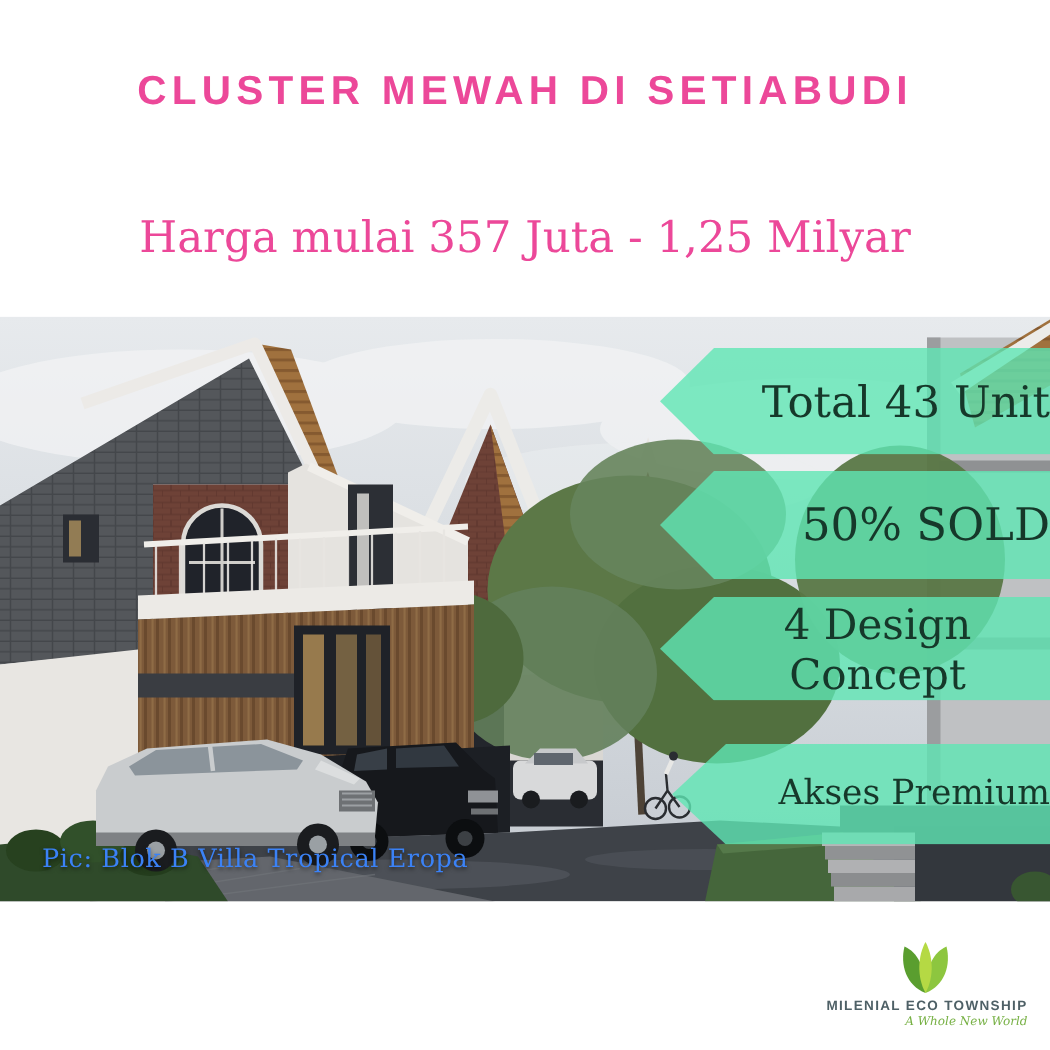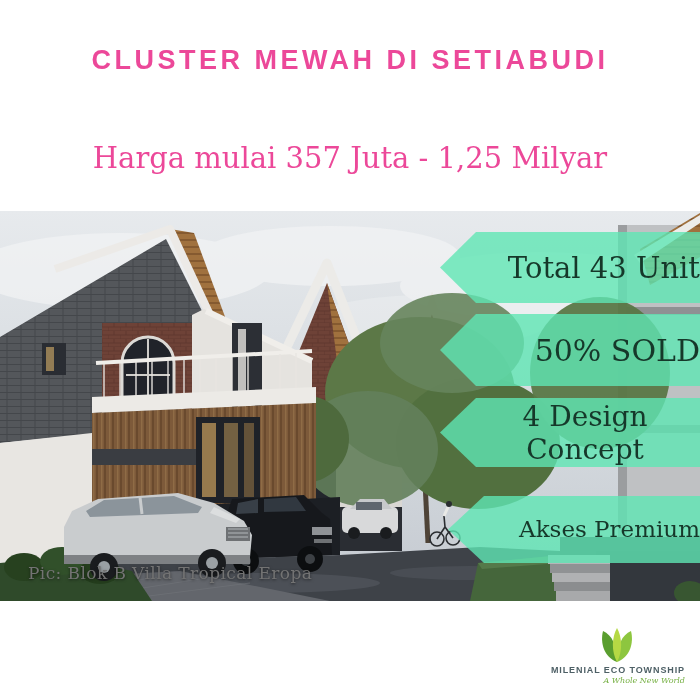--- a/index.html
+++ b/index.html
@@ -5,21 +5,21 @@
   html,body{margin:0;padding:0;background:#ffffff;}
   .poster{position:relative;width:700px;height:700px;background:#ffffff;overflow:hidden;
           font-family:"Liberation Sans",sans-serif;}
   .title{position:absolute;top:42px;left:0;width:700px;text-align:center;
          font-weight:700;font-size:27px;letter-spacing:3.5px;color:#ec4899;line-height:37px;}
   .price{position:absolute;top:141px;left:0;width:700px;text-align:center;
          font-family:"DejaVu Serif",serif;font-size:29px;color:#ec4899;}
   .photo-wrap{position:absolute;top:211px;left:0;width:700px;height:390px;overflow:hidden;}
   .photo-wrap svg{display:block;}
   .caption{position:absolute;left:28px;top:563px;font-family:"DejaVu Serif",serif;
-           font-size:17px;color:#737373;letter-spacing:.4px;text-shadow:0 1px 3px rgba(0,0,0,.55);}
+           font-size:17px;color:#3b82f6;letter-spacing:.4px;text-shadow:0 1px 3px rgba(0,0,0,.55);}
   .ribbon{position:absolute;left:440px;width:260px;box-sizing:border-box;padding-left:30px;
           background:rgba(95,230,180,0.80);
           clip-path:polygon(0 50%,36px 0,100% 0,100% 100%,36px 100%);
           display:flex;flex-direction:column;align-items:flex-end;justify-content:center;
           font-family:"DejaVu Serif",serif;color:#16382a;text-align:center;}
   .ribbon-1{top:232px;height:71px;font-size:29px;}
   .ribbon-2{top:314px;height:72px;font-size:30px;}
   .ribbon-3{top:398px;height:69px;font-size:28px;}
   .ribbon-4{top:480px;height:67px;left:448px;width:252px;font-size:23px;line-height:1.14;margin-top:16px;}
   .logo{position:absolute;left:549px;top:627px;width:136px;text-align:right;}

